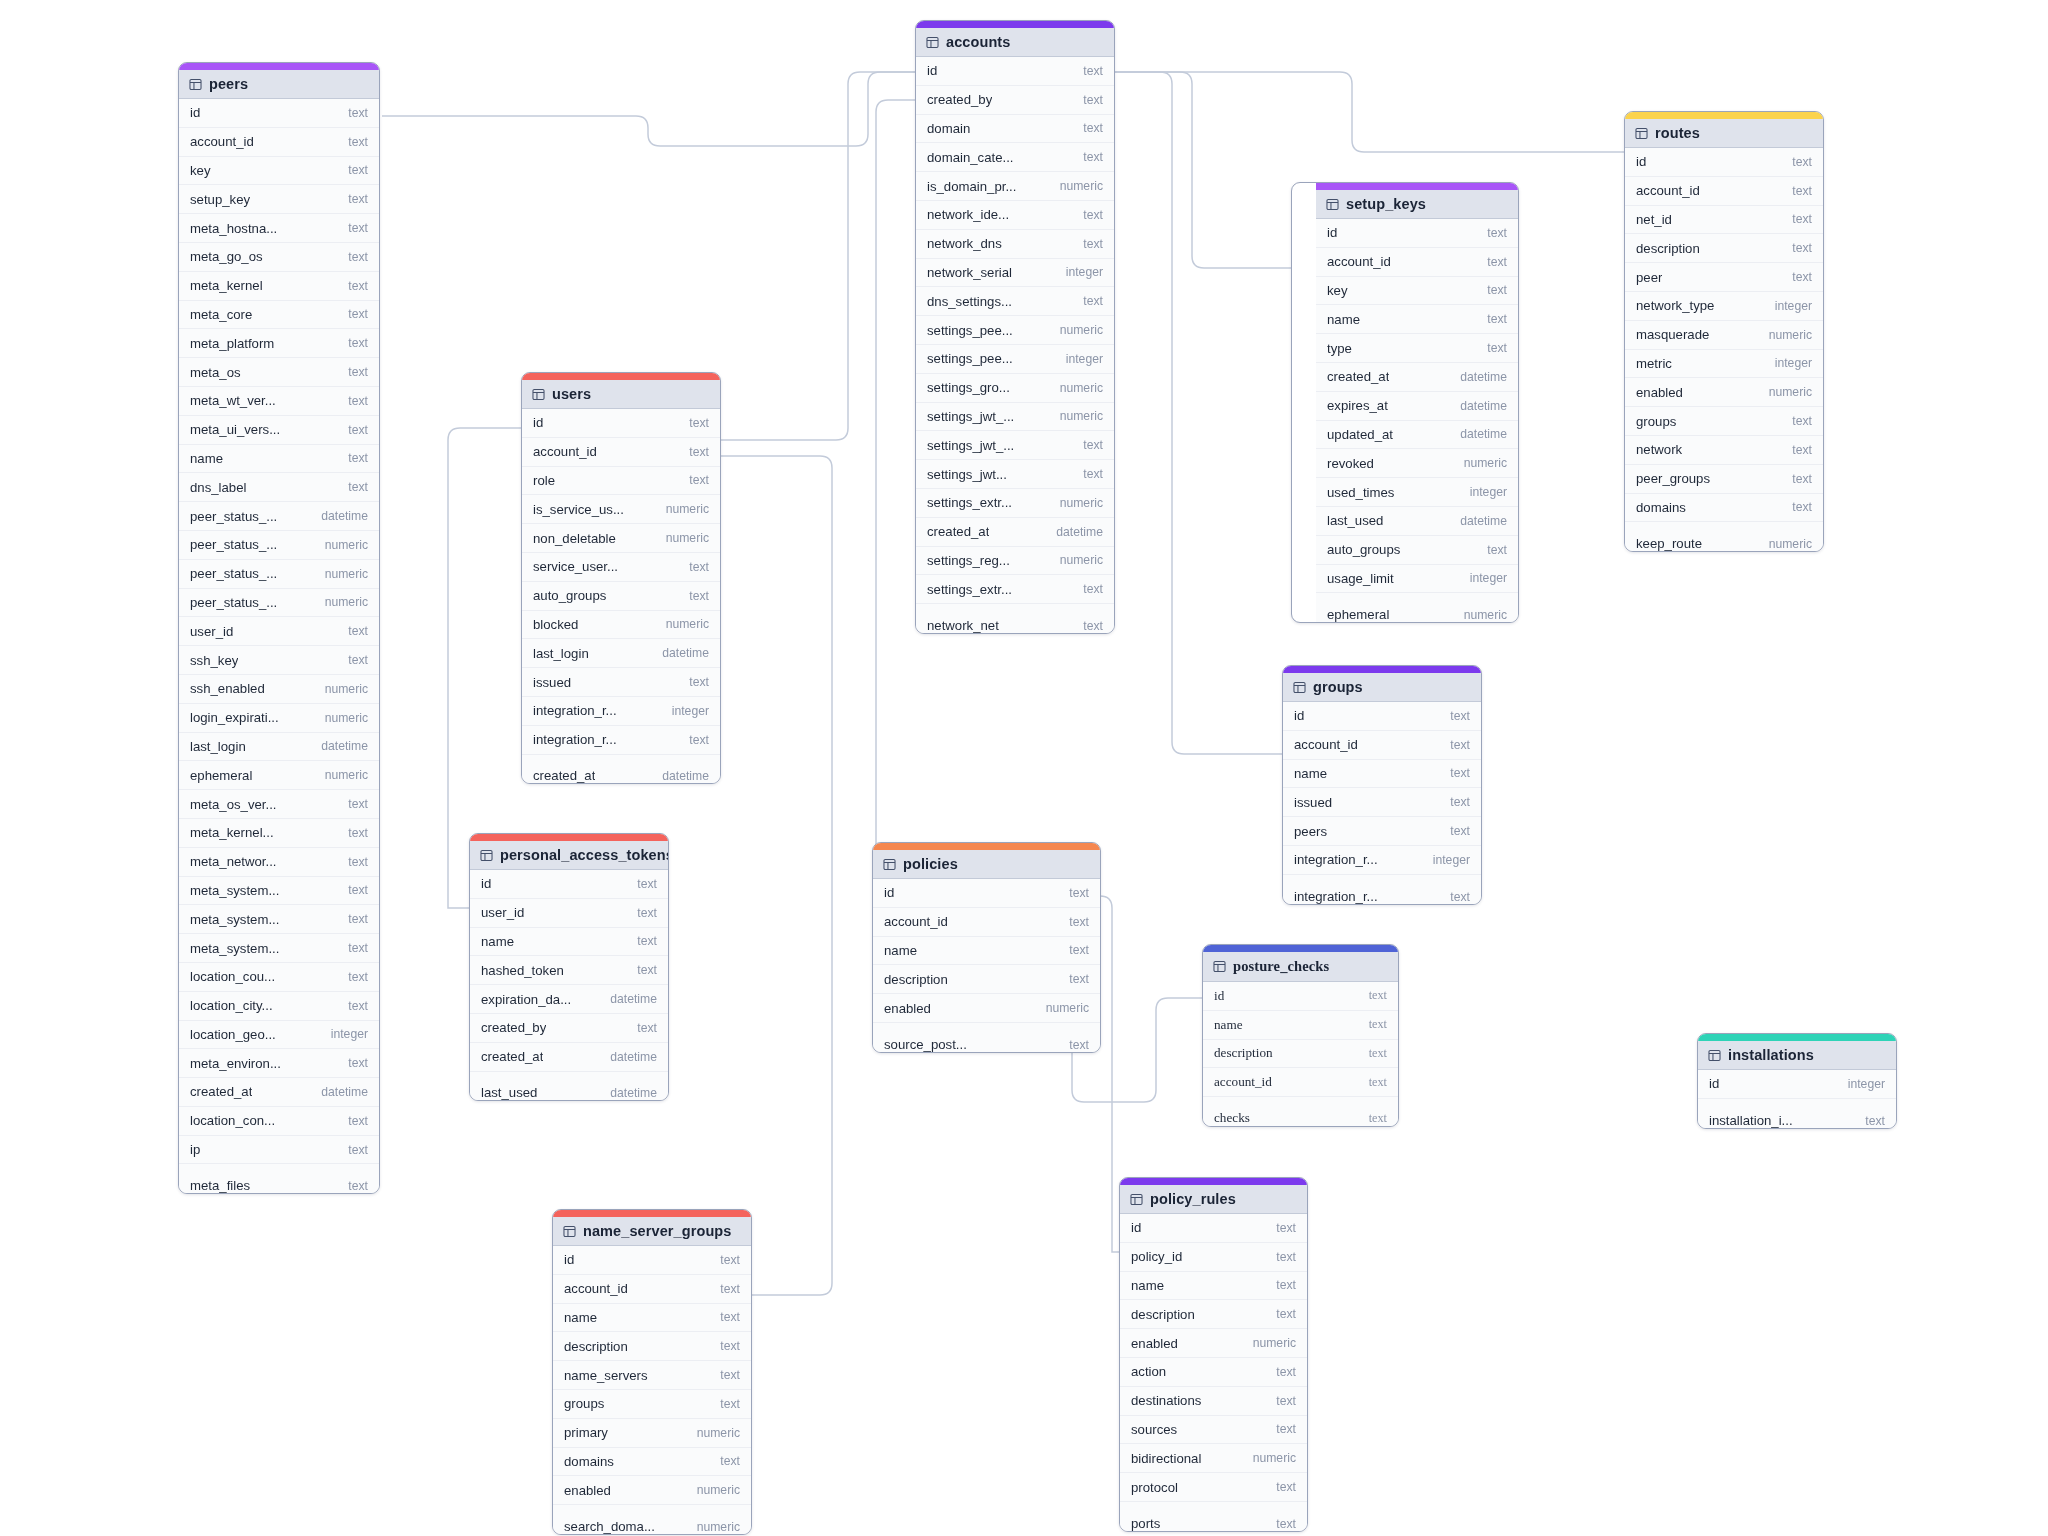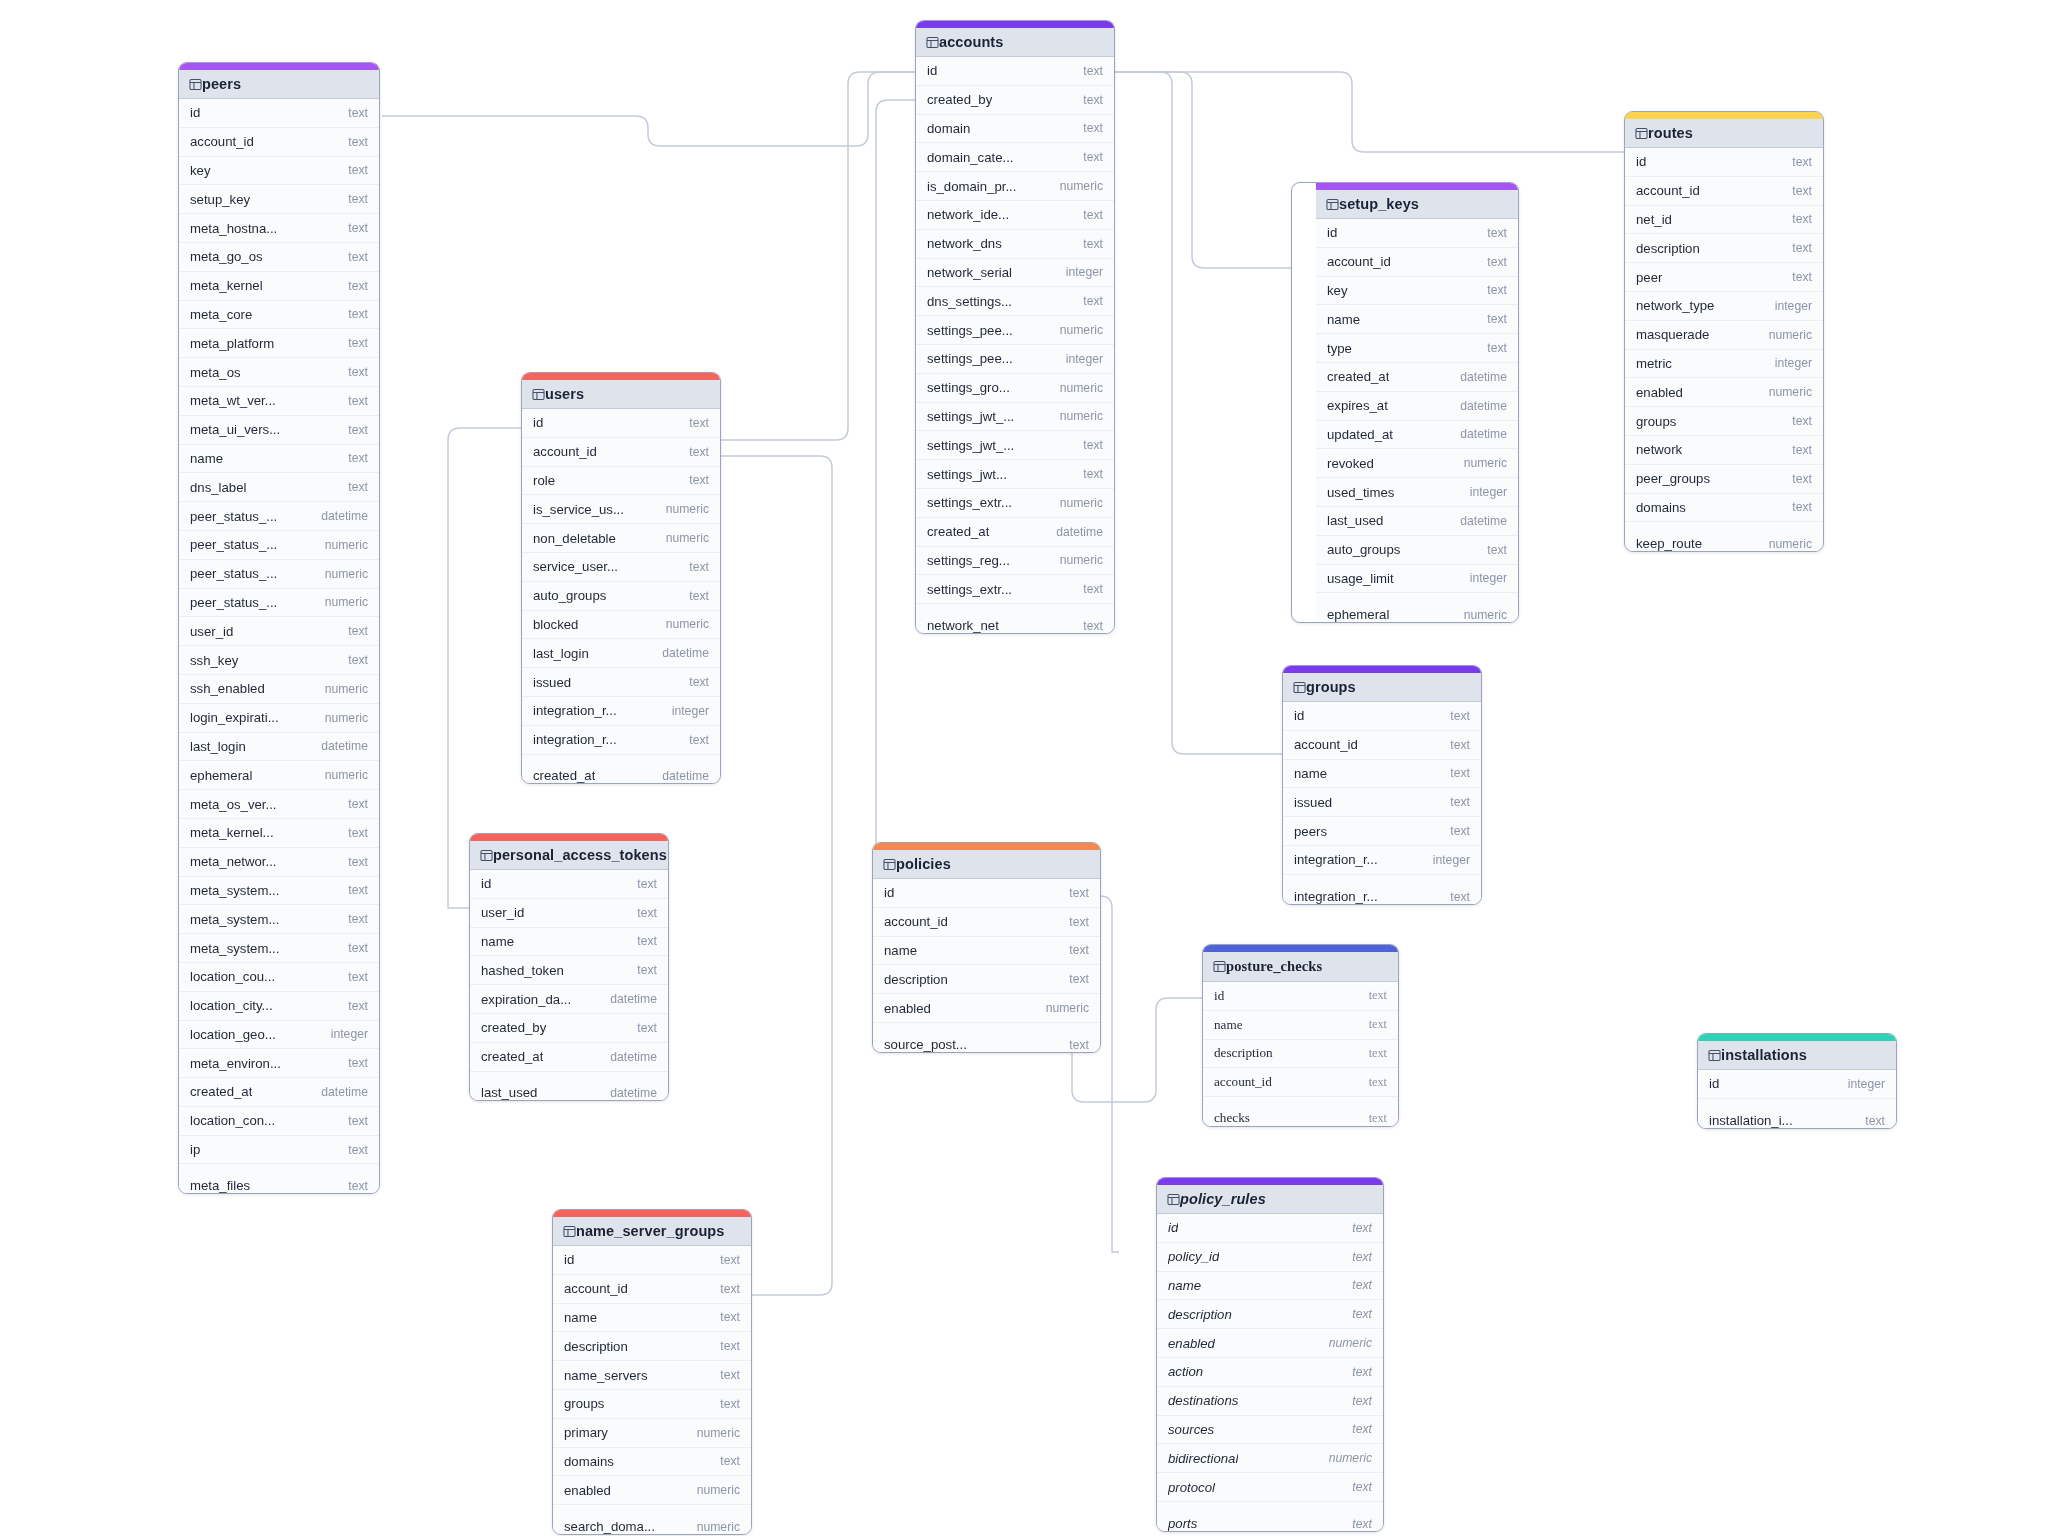--- a/index.html
+++ b/index.html
@@ -30,21 +30,21 @@
     box-shadow: 0 1px 3px rgba(30,40,70,0.13);
     overflow: hidden;
   }
   .accent-bar {
     height: 7px;
     width: 100%;
   }
   .table-header {
     display: flex;
     align-items: center;
-    gap: 0;
+    gap: 7px;
     background: #dfe3ec;
     padding: 6px 10px 6px 10px;
     border-bottom: 1px solid #c3cad8;
   }
   .table-title {
     font-size: 14.5px;
     font-weight: bold;
     color: #1b2436;
     letter-spacing: .1px;
     white-space: nowrap;
@@ -532,21 +532,21 @@
       </div>
       <div class="field-row">
         <span class="field-name">enabled</span>
         <span class="field-type">numeric</span>
       </div>
       <div class="field-row">
         <span class="field-name">source_post...</span>
         <span class="field-type">text</span>
       </div>
     </div>
-    <div class="table-node" style="left: 1156px; top: 1177px; width: 228px; font-style: italic;">
+    <div class="table-node" style="left: 1119px; top: 1177px; width: 189px;">
       <div class="accent-bar" style="background: rgb(124, 58, 237);"></div>
       <div class="table-header">
         <svg class="tbl-icon" viewBox="0 0 16 16" fill="none" stroke="#44506a" stroke-width="1.3">
           <rect x="1.2" y="1.8" width="13.6" height="12.4" rx="1.6"></rect>
           <line x1="1.2" y1="5.6" x2="14.8" y2="5.6"></line>
           <line x1="6.1" y1="5.6" x2="6.1" y2="14.2"></line>
         </svg>
         <span class="table-title">policy_rules</span>
       </div>
       <div class="field-row">

